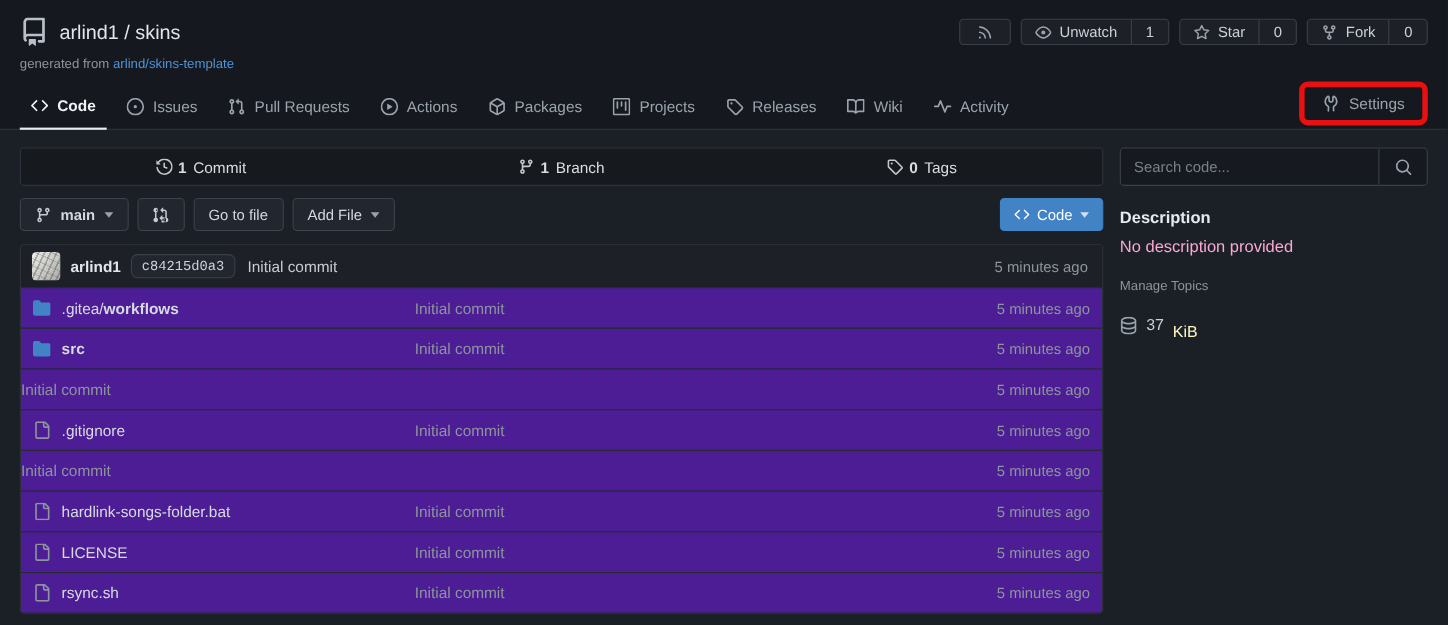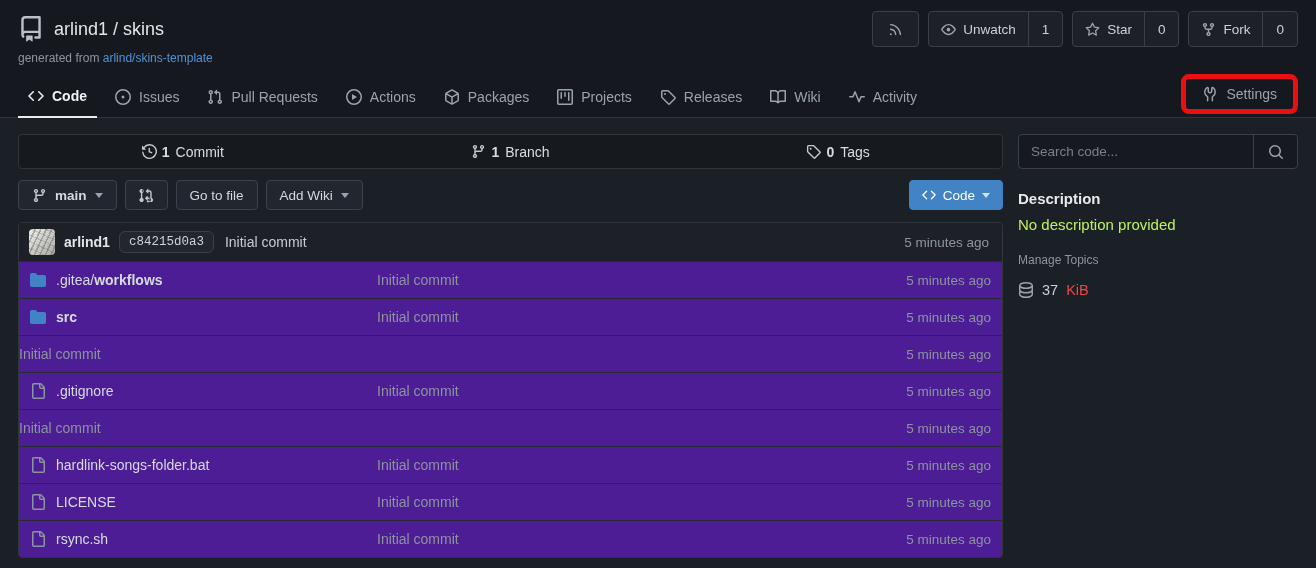--- a/index.html
+++ b/index.html
@@ -17,21 +17,21 @@
     background:#15181e;
     border-bottom:1px solid #2f343d;
     padding:12px 18px 0 18px;
   }
   .title-row { display:flex; align-items:center; height:34px; }
   .repo-title { display:flex; align-items:center; gap:10px; color:#c9d1d9; }
   .repo-title .name { font-size:18px; color:#e2e6ea; }
   .repo-title .name b { font-weight:normal; }
   .header-actions { margin-left:auto; display:flex; gap:9px; }
   .btn-group {
-    display:flex; align-items:stretch; height:36px;
+    display:flex; align-items:stretch; height:24px;
     background:#1d2127; border:1px solid #3a4049; border-radius:4px;
     color:#c9d1d9; font-size:13.5px; cursor:pointer;
   }
   .btn-main { display:flex; align-items:center; gap:7px; padding:0 12px; }
   .btn-count { display:flex; align-items:center; padding:0 13px; border-left:1px solid #3a4049; }
   .btn-icon-only { padding:0 15px; display:flex; align-items:center; }
   .generated-from { margin-top:5px; font-size:12px; color:#8d949e; }
   .generated-from a { color:#4f93d6; text-decoration:none; cursor:pointer; }
 
   
@@ -128,25 +128,25 @@
     flex:1; background:transparent; border:none; outline:none;
     color:#c9d1d9; font-family:"Liberation Sans", sans-serif; font-size:13.5px;
     padding:0 12px;
   }
   .search-box input::placeholder { color:#788089; }
   .search-btn {
     width:44px; display:flex; align-items:center; justify-content:center;
     border-left:1px solid #3a4049; color:#9aa3ad; cursor:pointer;
   }
   .desc-title { margin-top:21px; font-size:15px; font-weight:bold; color:#e6e9ed; }
-  .desc-empty { margin-top:9px; font-size:15px; color:#bef264; }
+  .desc-empty { margin-top:9px; font-size:15px; color:#f9a8d4; }
   .manage-topics { margin-top:20px; font-size:12px; color:#8d949e; cursor:pointer; }
   .repo-size { margin-top:15px; display:flex; align-items:center; gap:8px; color:#9aa3ad; }
   .repo-size .num { font-weight:normal; color:#c9d1d9; font-size:14.5px; }
-  .repo-size .unit { color:#ef4444; font-size:14.5px; }
+  .repo-size .unit { color:#fef9c3; font-size:14.5px;margin-top:12px; }
 </style>
 </head>
 <body>
 
 <div class="top-header">
   <div class="title-row">
     <div class="repo-title">
       <span>
         <svg width="26" height="26" viewBox="0 0 16 16" fill="#b9c0c9">
             <path d="M2 2.5A2.5 2.5 0 0 1 4.5 0h8.75a.75.75 0 0 1 .75.75v12.5a.75.75 0 0 1-.75.75h-2.5a.75.75 0 0 1 0-1.5h1.75v-2h-8a1 1 0 0 0-.714 1.7.75.75 0 1 1-1.072 1.05A2.495 2.495 0 0 1 2 11.5Zm10.5-1h-8a1 1 0 0 0-1 1v6.708A2.486 2.486 0 0 1 4.5 9h8ZM5 12.25a.25.25 0 0 1 .25-.25h3.5a.25.25 0 0 1 .25.25v3.25a.25.25 0 0 1-.4.2l-1.45-1.087a.25.25 0 0 0-.3 0L5.4 15.7a.25.25 0 0 1-.4-.2Z"></path>
@@ -339,21 +339,21 @@
         <span>
           <svg width="15" height="15" viewBox="0 0 16 16" fill="#c3c9d0">
               <path d="M9.573.677 7.177 3.073a.25.25 0 0 0 0 .354l2.396 2.396A.25.25 0 0 0 10 5.646V4h1a1 1 0 0 1 1 1v5.628a2.251 2.251 0 1 0 1.5 0V5A2.5 2.5 0 0 0 11 2.5h-1V.854a.25.25 0 0 0-.427-.177ZM3.75 2.5a.75.75 0 1 1 0 1.5.75.75 0 0 1 0-1.5Zm1.25.75a2.25 2.25 0 1 0-3 2.122v5.256a2.251 2.251 0 1 0 1.5 0V5.372c.873-.31 1.5-1.143 1.5-2.122Zm1.427 7.427 2.396-2.396A.25.25 0 0 1 9.25 8.5v1.646h1a2.5 2.5 0 0 1 0 5H9a.75.75 0 0 1 0-1.5h1.25a1 1 0 0 0 0-2h-1v1.646a.25.25 0 0 1-.427.177L6.427 11.03a.25.25 0 0 1 0-.354Z"></path>
             </svg>
         </span>
       </div>
       <div class="tb-btn">
         <span>Go to file</span>
       </div>
       <div class="tb-btn">
-        <span>Add Wiki</span>
+        <span>Add File</span>
         <span class="caret"></span>
       </div>
       <div class="code-btn">
         <span>
           <svg width="14" height="14" viewBox="0 0 16 16" fill="#fff">
               <path d="M4.72 3.22a.75.75 0 0 1 1.06 1.06L2.06 8l3.72 3.72a.75.75 0 1 1-1.06 1.06L.47 8.53a.75.75 0 0 1 0-1.06Zm6.56 0a.75.75 0 1 0-1.06 1.06L13.94 8l-3.72 3.72a.75.75 0 1 0 1.06 1.06l4.25-4.25a.75.75 0 0 0 0-1.06Z"></path>
             </svg>
         </span>
         <span>Code</span>
         <span class="caret"></span>

